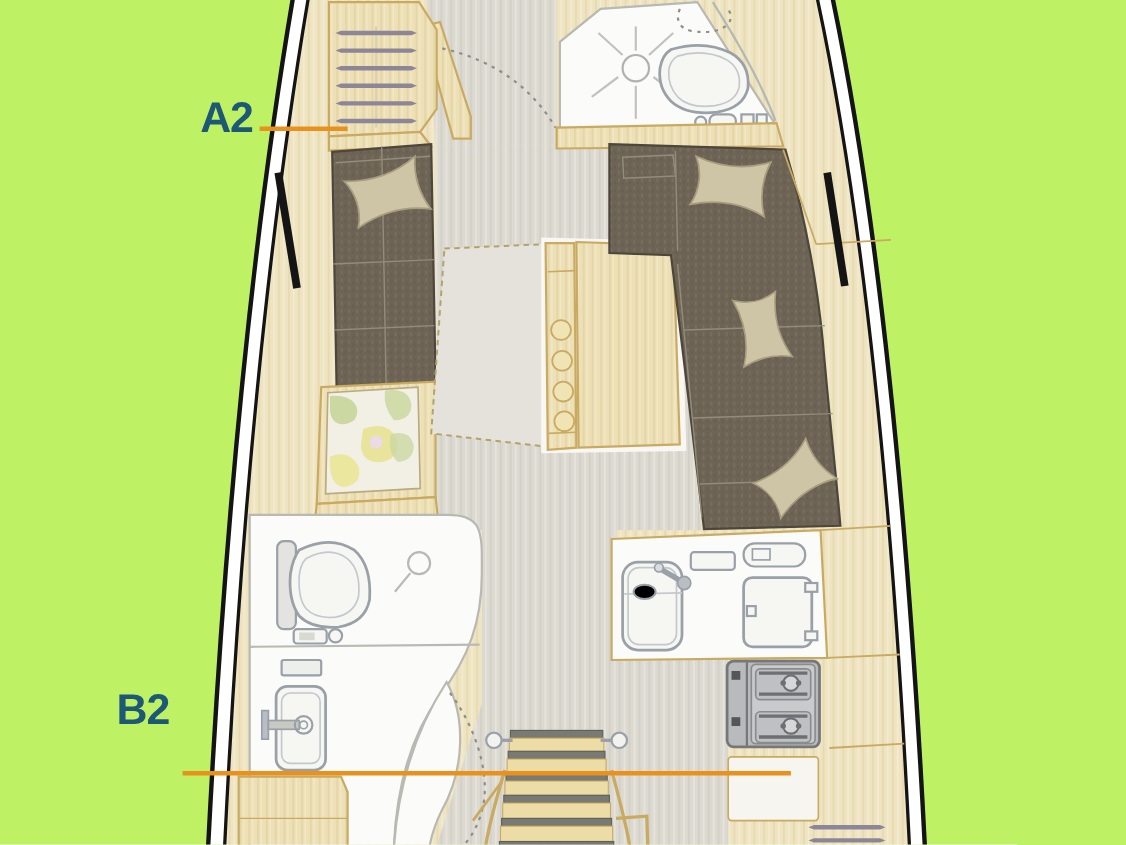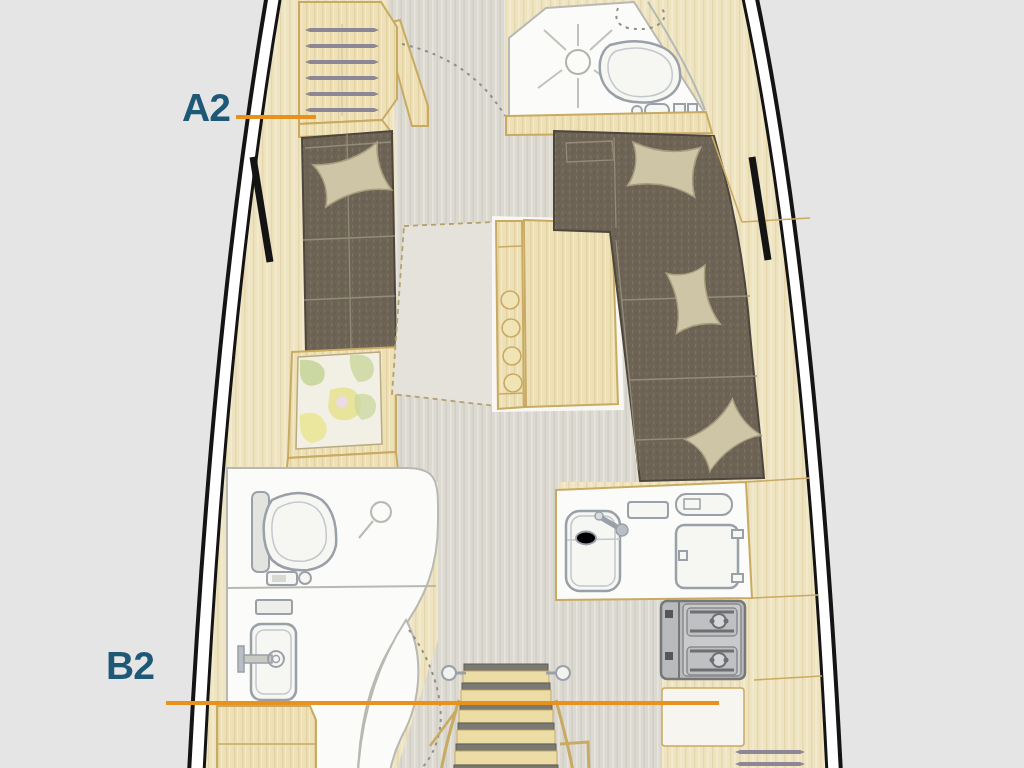--- a/index.html
+++ b/index.html
@@ -1,29 +1,29 @@
 <!DOCTYPE html>
 <html style="--label-blue: #1D5876; --accent-orange: #E8911C; --hull-black: #141414; --wood-tan: #EDE0B6; --deck-tan: #EFE4C2; --wood-line: #C9AA62; --floor-gray: #DCD9D1; --cushion-brown: #6E6455; --pillow-tan: #CEC5A6; --fixture-white: #FBFBF9; --fixture-line: #9AA0A8; --stove-gray: #B9BABB; --chart-green: #CBD8A2; --chart-yellow: #E9E49C;"><head>
 <meta charset="utf-8">
 <style>
   html,body{margin:0;padding:0;background:#ffffff;}
   .stage{
     position:relative;width:1024px;height:768px;overflow:hidden;
-    background:#e5e5e5;font-family:"Liberation Sans",sans-serif;
+    background:#bef264;font-family:"Liberation Sans",sans-serif;
   }
   .stage svg{position:absolute;left:0;top:0;}
   .callout{
     position:absolute;
     font-family:"Liberation Sans",sans-serif;
     font-weight:bold;font-size:39px;letter-spacing:-1px;
     color:var(--label-blue,#1D5876);
     line-height:1;
   }
   #label-a2{left:182px;top:88px;}
-  #label-b2{left:106px;top:646px;}
+  #label-b2{left:106px;top:626px;}
 
   
   .hull-outer{fill:#ffffff;stroke:var(--hull-black,#141414);stroke-width:4;}
   .hull-inner{fill:url(#deckPat);stroke:var(--hull-black,#141414);stroke-width:3;}
   .floor{fill:url(#floorPat);stroke:none;}
   .wood{fill:url(#woodPat);stroke:var(--wood-line,#C9AA62);stroke-width:2;}
   .woodline{stroke:var(--wood-line,#C9AA62);fill:none;}
   .cushion{fill:url(#cushionPat);stroke:#4C463C;stroke-width:2;}
   .seam{stroke:#97917F;stroke-width:1.3;fill:none;opacity:.9;}
   .white-room{fill:var(--fixture-white,#FBFBF9);stroke:#B9B9B3;stroke-width:2;}

